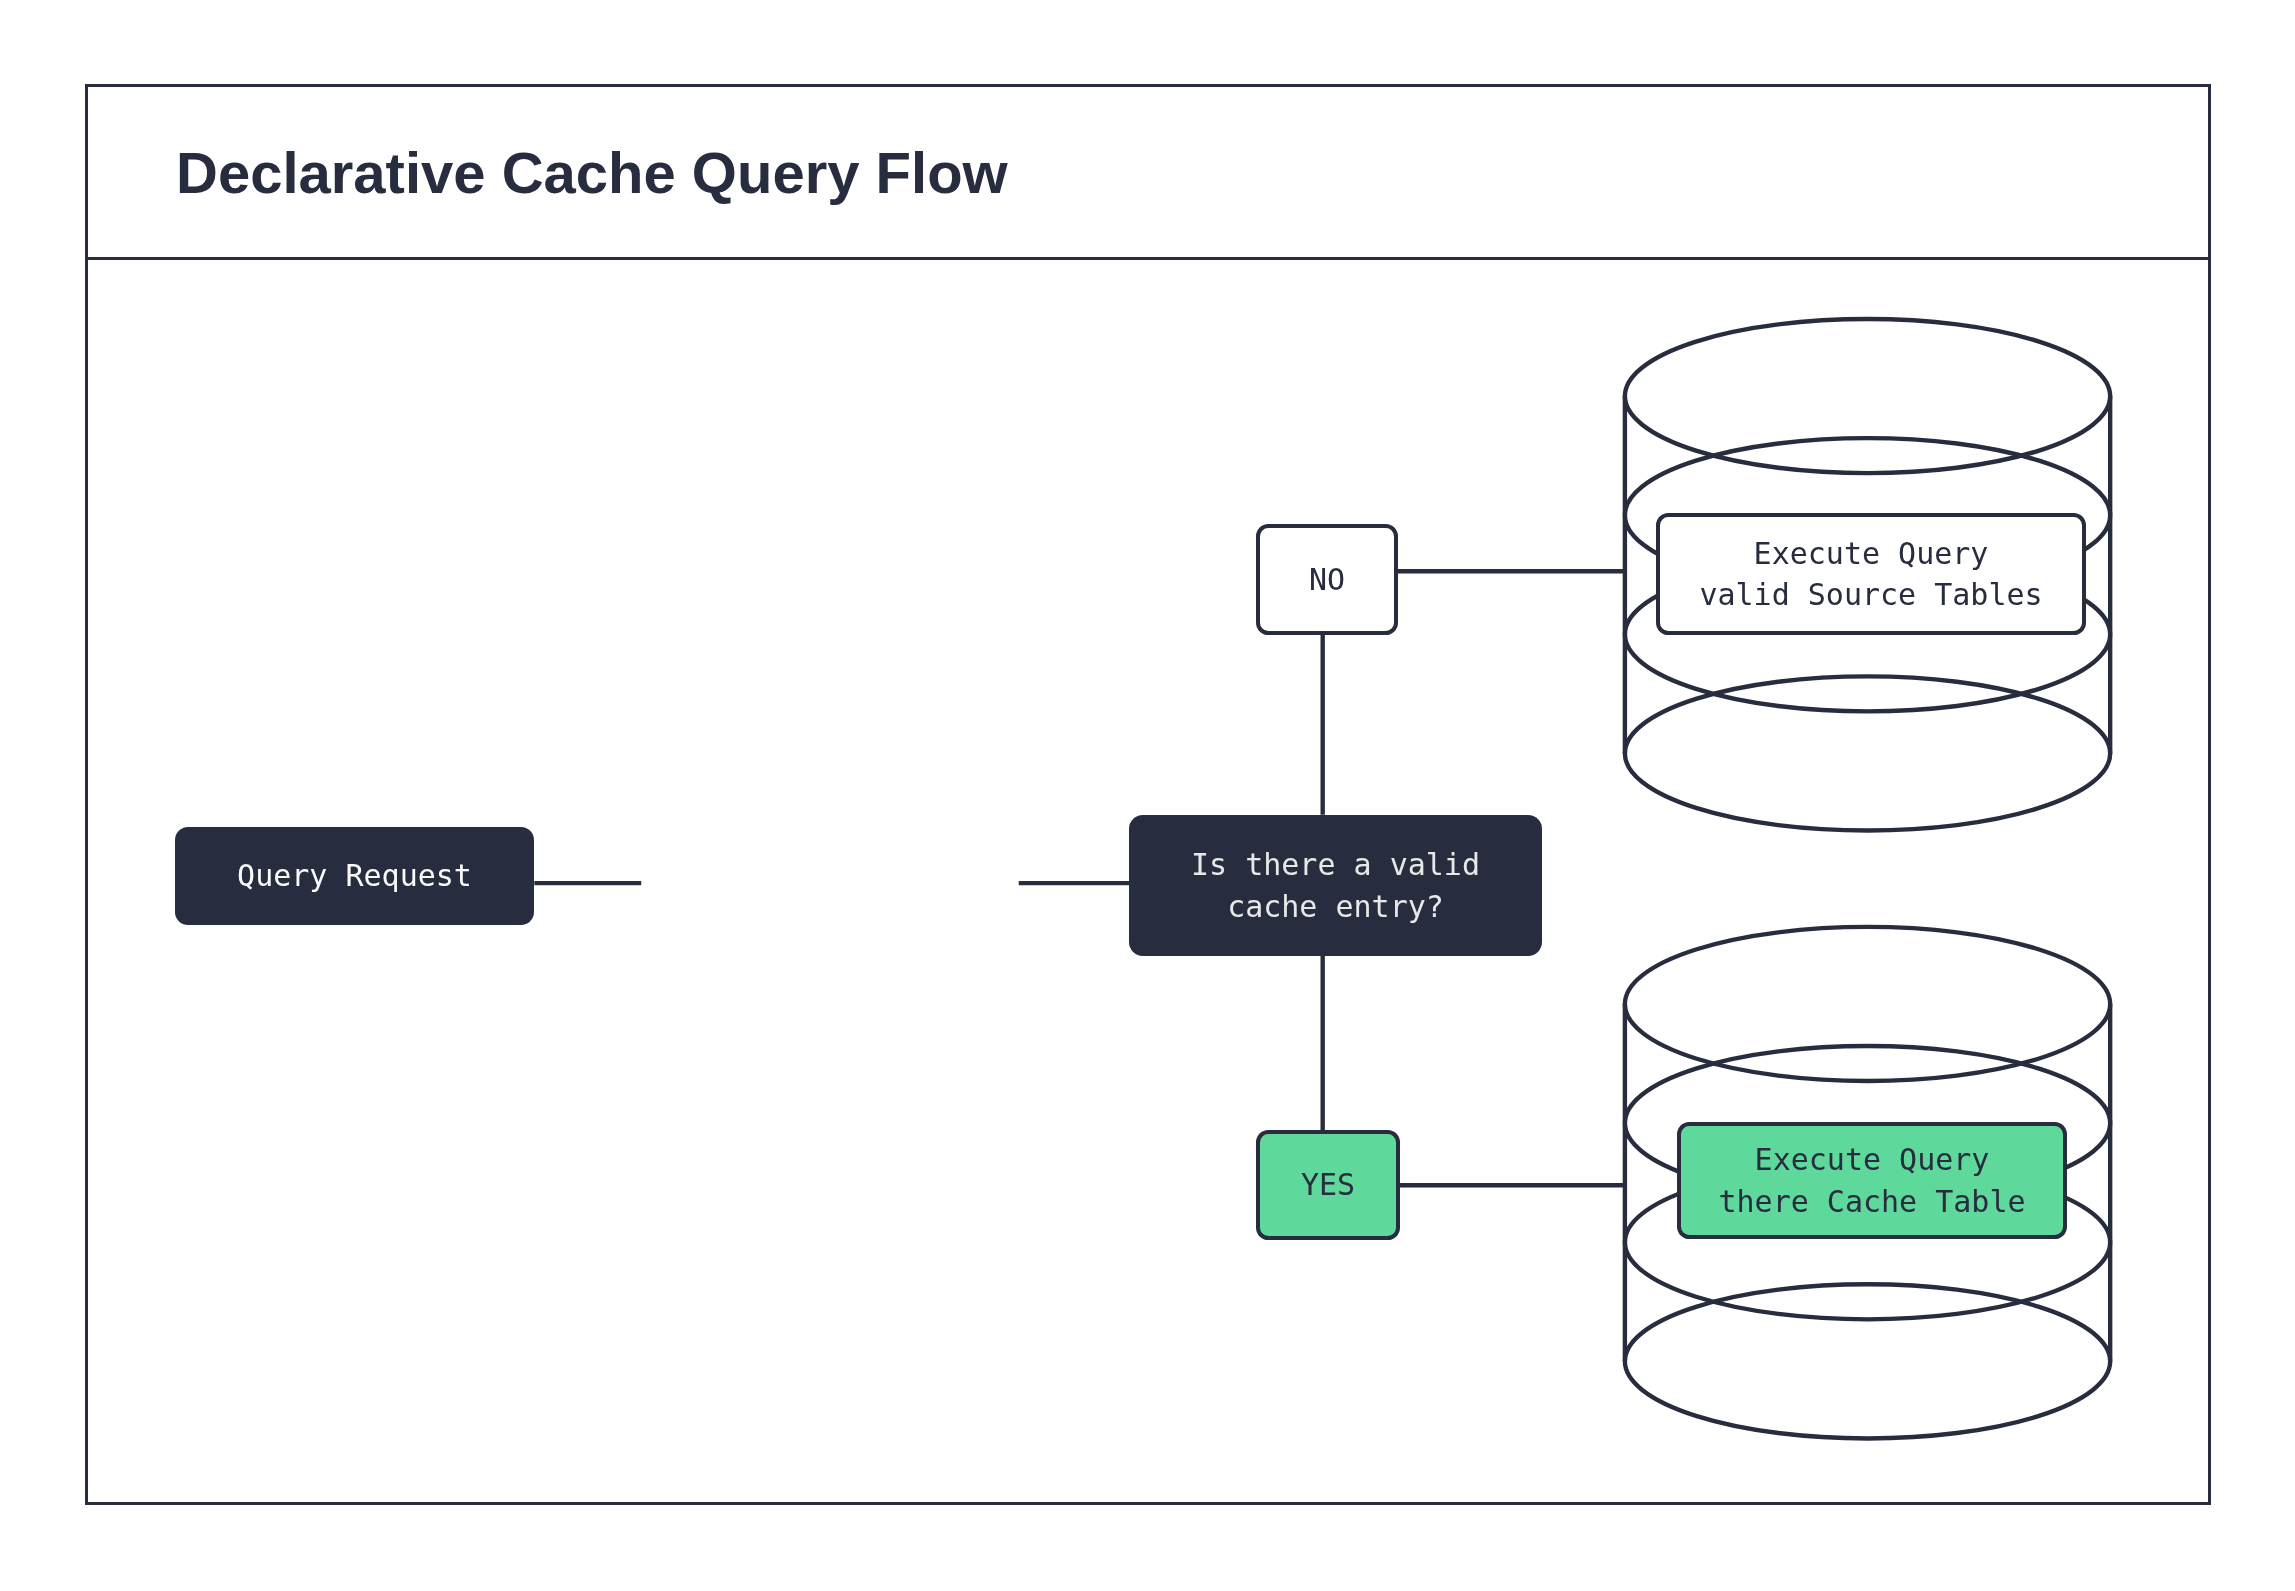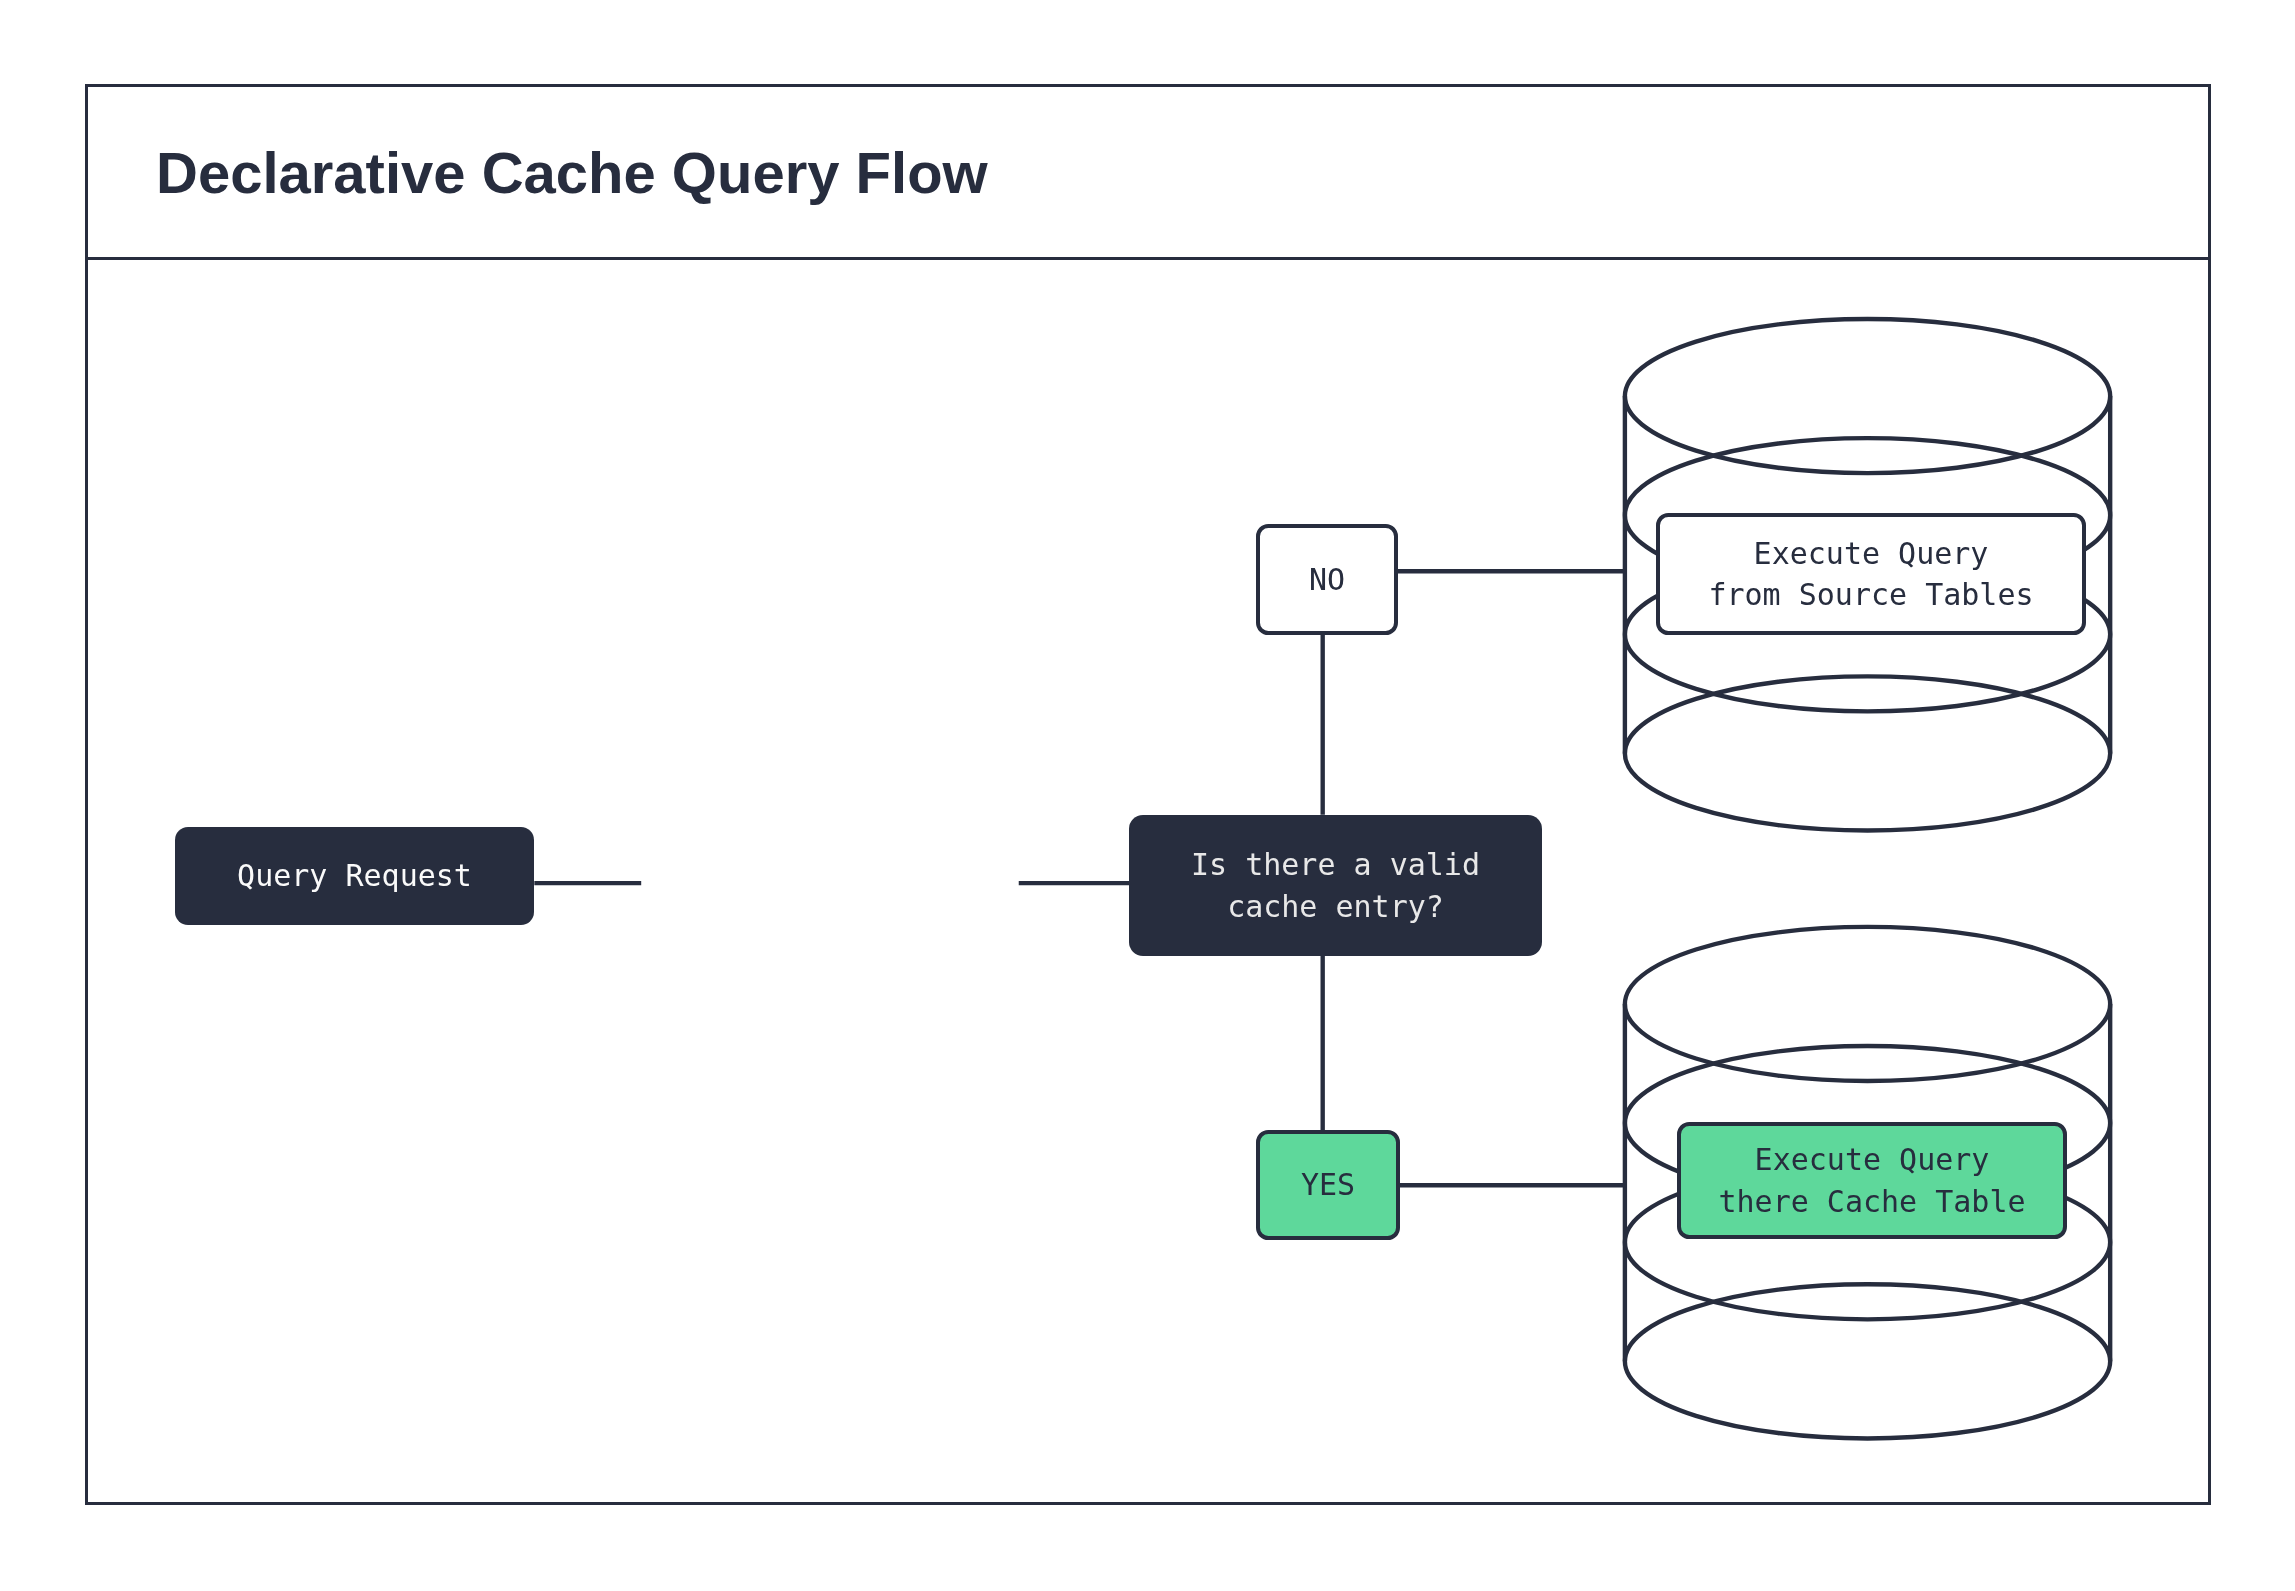--- a/index.html
+++ b/index.html
@@ -22,21 +22,21 @@
     position:absolute;left:85px;top:84px;width:2126px;height:1421px;
     border:3.5px solid var(--ink);
     background:transparent;
   }
   .titlebar{
     position:absolute;left:0;top:0;width:100%;height:173px;
     border-bottom:3.5px solid var(--ink);
     display:flex;align-items:center;
   }
   .title{
-    margin:0;padding-left:68px;
+    margin:0;padding-left:88px;
     font-family:"Liberation Sans","DejaVu Sans",sans-serif;
     font-weight:700;font-size:58px;letter-spacing:0;
     color:var(--ink);
   }
   svg.layer{position:absolute;left:0;top:0;width:2295px;height:1591px;}
   .node{
     position:absolute;
     display:flex;flex-direction:column;align-items:center;justify-content:center;
     text-align:center;
     font-size:30px;line-height:1.38;
@@ -111,21 +111,21 @@
   <div class="node node--white node--no">
     <span>NO</span>
   </div>
 
   <div class="node node--green node--yes">
     <span>YES</span>
   </div>
 
   <div class="node node--white node--srclabel">
     <span>Execute Query</span>
-    <span>from Source Tables</span>
+    <span>valid Source Tables</span>
   </div>
 
   <div class="node node--green node--cachelabel">
     <span>Execute Query</span>
     <span>there Cache Table</span>
   </div>
 
 </div>
 
 

